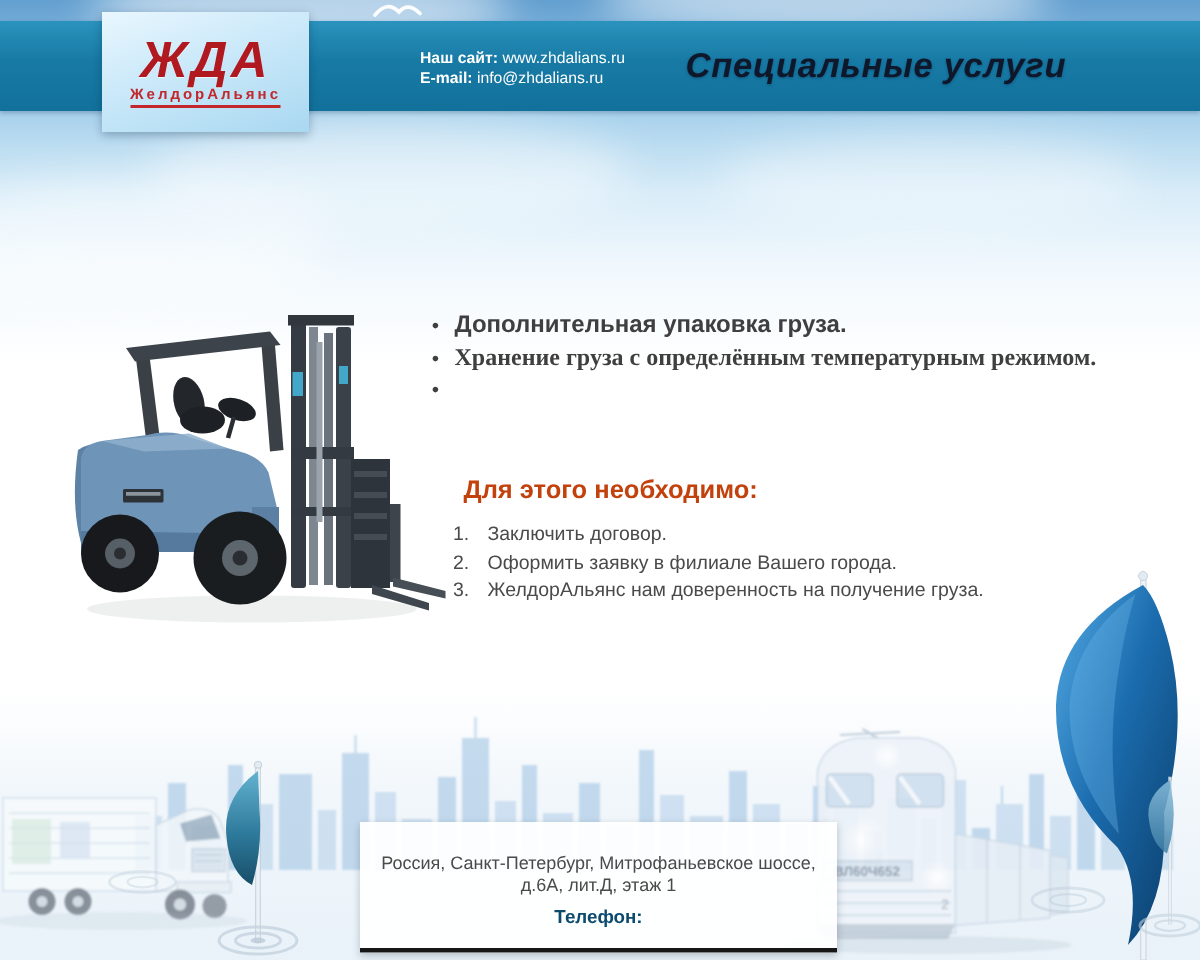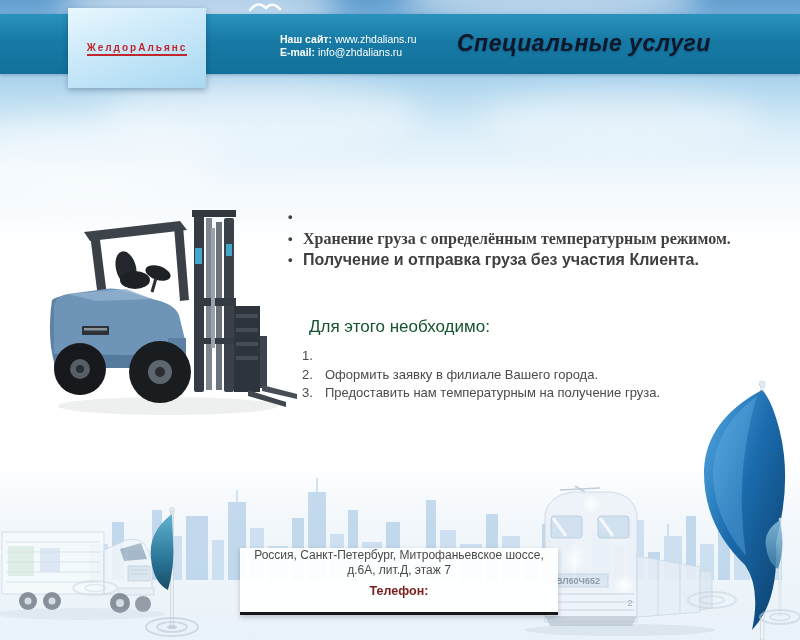--- a/index.html
+++ b/index.html
@@ -26,31 +26,31 @@
   .logo-acronym{font-size:34px;line-height:32px;font-weight:bold;font-style:italic;
     color:#b0191f;letter-spacing:2px;text-shadow:0 1px 0 rgba(255,255,255,.6);}
   .logo-company{margin-top:2px;font-size:10px;font-weight:bold;color:#c2272c;
     letter-spacing:2px;border-bottom:2px solid #c2272c;padding-bottom:1px;}
   
   .bullets{position:absolute;left:288px;top:206px;width:478px;z-index:3;
     color:#3f3f3f;font-size:16px;font-weight:bold;line-height:21.5px;}
   .bullet-item{display:flex;}
   .bullet-dot{width:15px;flex:0 0 15px;font-size:13px;}
   .subheading{position:absolute;left:309px;top:317px;z-index:3;
-    font-size:17px;font-weight:normal;color:#14532d;}
+    font-size:17px;font-weight:bold;color:#c2410c;}
   .steps{position:absolute;left:302px;top:347px;z-index:3;
     font-size:13px;color:#4a4a4a;line-height:18.5px;}
   .step-item{display:flex;}
   .step-num{width:23px;flex:0 0 23px;}
   
   .address-card{position:absolute;left:240px;top:548px;width:318px;height:64px;z-index:3;
     background:rgba(255,255,255,.93);border-bottom:3px solid #161616;
     box-shadow:0 2px 5px rgba(20,40,60,.25);
-    text-align:center;color:#4a4a4a;font-size:12px;line-height:14.5px;padding-top:0;}
-  .phone-label{margin-top:7px;font-weight:bold;font-size:12.5px;color:#7f1d1d;}
+    text-align:center;color:#4a4a4a;font-size:12px;line-height:14.5px;padding-top:20px;}
+  .phone-label{margin-top:7px;font-weight:bold;font-size:12.5px;color:#0c4a6e;}
 </style>
 </head>
 <body>
 
 <div class="cloud" style="left:60px;top:-25px;width:280px;height:60px;"></div>
 <div class="cloud" style="left:400px;top:-30px;width:300px;height:55px;"></div>
 <div class="cloud" style="left:100px;top:80px;width:320px;height:70px;opacity:.8;"></div>
 <div class="cloud" style="left:480px;top:90px;width:280px;height:60px;opacity:.7;"></div>
 <div class="cloud" style="left:-40px;top:120px;width:260px;height:80px;opacity:.8;"></div>
 
@@ -222,20 +222,21 @@
 <div class="band"></div>
 <div class="contact">
   <div><b>Наш сайт:</b>
     <span>www.zhdalians.ru</span></div>
   <div><b>E-mail:</b>
     <span>info@zhdalians.ru</span></div>
 </div>
 <div class="page-title">Специальные услуги</div>
 
 <div class="logo-box">
+  <div class="logo-acronym">ЖДА</div>
   <div class="logo-company">ЖелдорАльянс</div>
 </div>
 
 <svg style="position:absolute;left:38px;top:188px;z-index:2;" width="262" height="240" viewBox="0 0 262 240">
   <ellipse cx="130" cy="218" rx="110" ry="9" fill="#2a3138" opacity=".08"></ellipse>
 
   <rect x="156" y="22" width="10" height="182" rx="2" fill="#353b42"></rect>
   <rect x="186" y="30" width="10" height="174" rx="2" fill="#3a4149"></rect>
   <rect x="168" y="30" width="6" height="172" fill="#7e878f"></rect>
   <rect x="178" y="34" width="6" height="168" fill="#6a737b"></rect>
@@ -276,44 +277,45 @@
   <circle cx="42" cy="181" r="10" fill="#565e66"></circle>
   <circle cx="42" cy="181" r="4" fill="#2a2e33"></circle>
   <circle cx="122" cy="184" r="31" fill="#1a1d20"></circle>
   <circle cx="122" cy="184" r="12" fill="#5d656d"></circle>
   <circle cx="122" cy="184" r="5" fill="#2a2e33"></circle>
 </svg>
 
 <div class="bullets">
   <div class="bullet-item">
     <span class="bullet-dot">•</span>
+    <span>Дополнительная упаковка груза.</span>
   </div>
   <div class="bullet-item">
     <span class="bullet-dot">•</span>
     <span style="max-width:440px;font-family:Liberation Serif, serif;">Хранение груза с определённым температурным режимом.</span>
   </div>
   <div class="bullet-item">
     <span class="bullet-dot">•</span>
-    <span>Получение и отправка груза без участия Клиента.</span>
   </div>
 </div>
 
 <div class="subheading">Для этого необходимо:</div>
 
 <div class="steps">
   <div class="step-item">
     <span class="step-num">1.</span>
+    <span>Заключить договор.</span>
   </div>
   <div class="step-item">
     <span class="step-num">2.</span>
     <span>Оформить заявку в  филиале Вашего города.</span>
   </div>
   <div class="step-item">
     <span class="step-num">3.</span>
-    <span>Предоставить нам температурным на получение груза.</span>
+    <span>ЖелдорАльянс нам доверенность на получение груза.</span>
   </div>
 </div>
 
 <div class="address-card">
   <div>Россия, Санкт-Петербург, Митрофаньевское шоссе,</div>
-  <div>д.6А, лит.Д, этаж 7</div>
+  <div>д.6А, лит.Д, этаж 1</div>
   <div class="phone-label">Телефон:</div>
 </div>
 
 </body></html>

